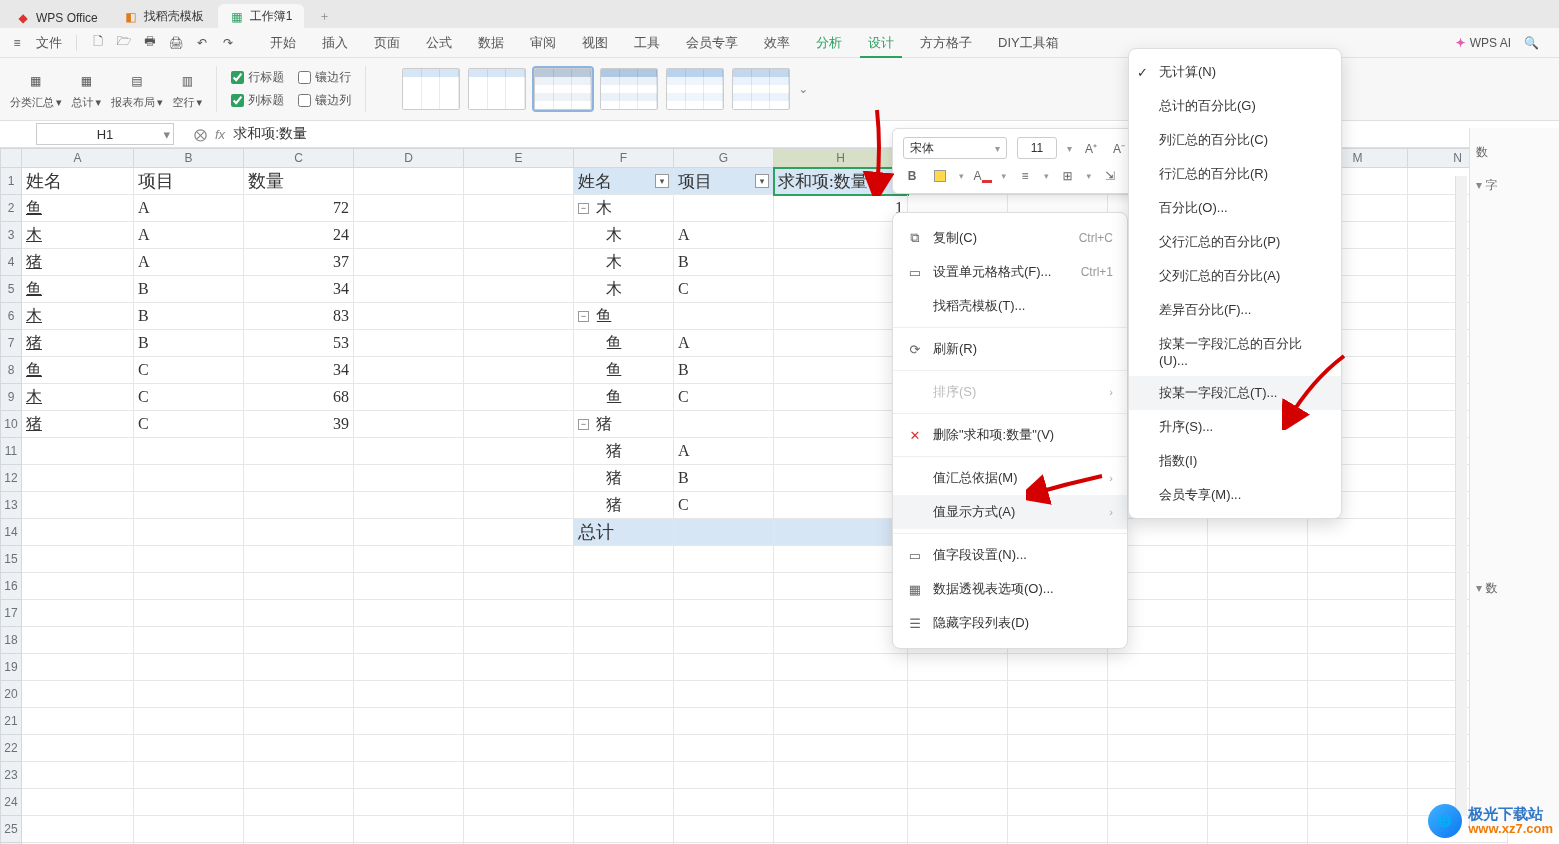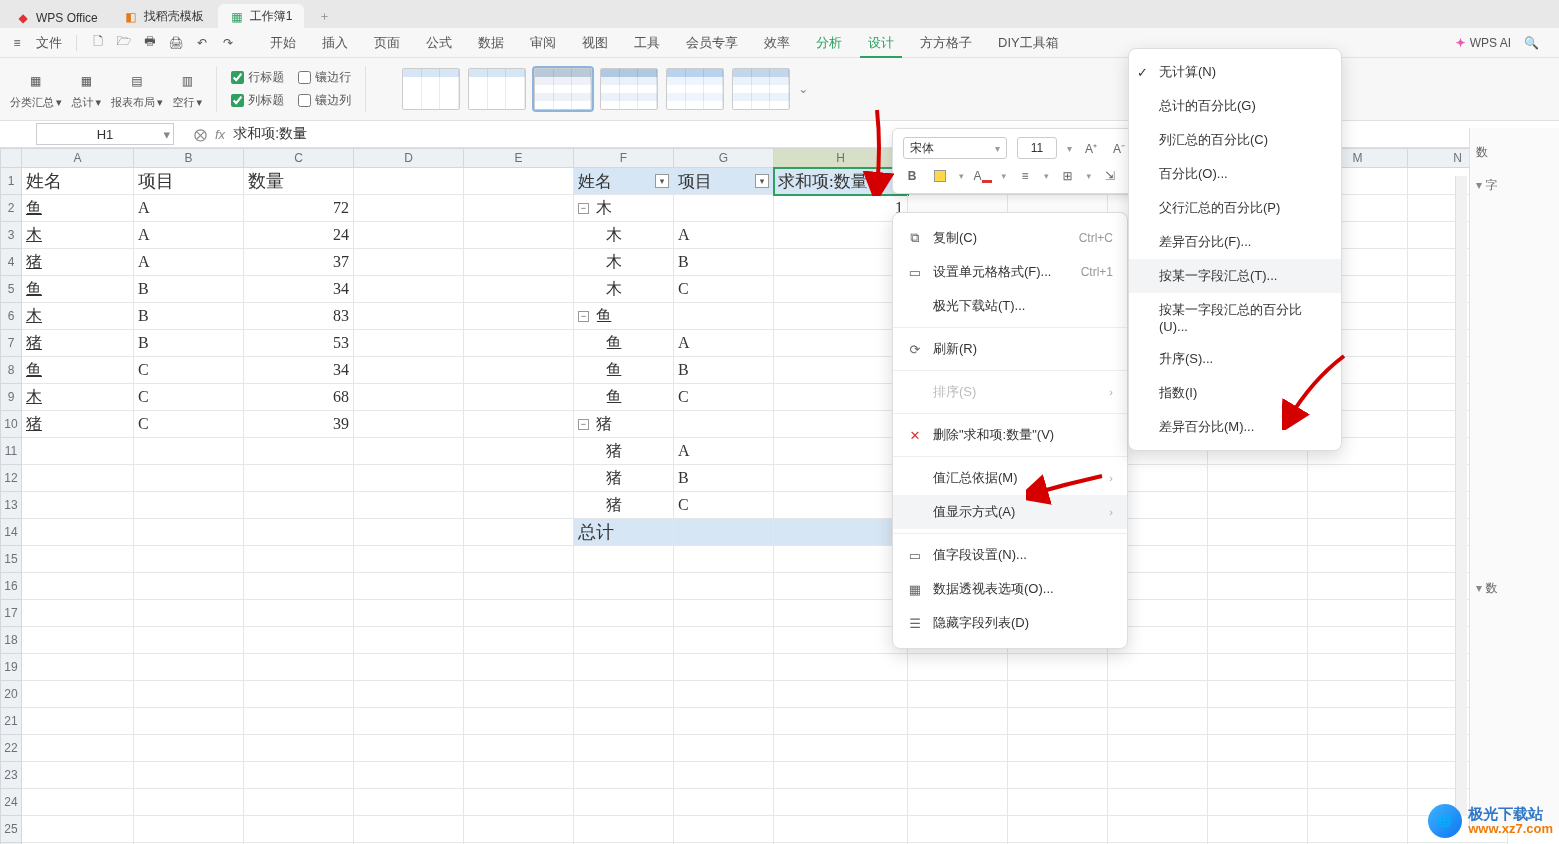--- a/index.html
+++ b/index.html
@@ -940,21 +940,21 @@
       <span>复制(C)</span>
       <span class="shortcut">Ctrl+C</span>
     </div>
   <div class="cm-item">
       <span class="cm-icon">▭</span>
       <span>设置单元格格式(F)...</span>
       <span class="shortcut">Ctrl+1</span>
     </div>
   <div class="cm-item">
       <span class="cm-icon"></span>
-      <span>极光下载站(T)...</span>
+      <span>找稻壳模板(T)...</span>
     </div>
   <div class="cm-sep"></div>
   <div class="cm-item">
       <span class="cm-icon">⟳</span>
       <span>刷新(R)</span>
     </div>
   <div class="cm-sep"></div>
   <div class="cm-item disabled">
       <span class="cm-icon"></span>
       <span>排序(S)</span>
@@ -991,28 +991,30 @@
     </div>
 </div>
 
 <div class="sub-menu">
   <div class="sm-item">
       <span class="sm-check">✓</span>
       <span>无计算(N)</span>
     </div>
   <div class="sm-item">总计的百分比(G)</div>
   <div class="sm-item">列汇总的百分比(C)</div>
+  <div class="sm-item">行汇总的百分比(R)</div>
   <div class="sm-item">百分比(O)...</div>
   <div class="sm-item">父行汇总的百分比(P)</div>
+  <div class="sm-item">父列汇总的百分比(A)</div>
   <div class="sm-item">差异百分比(F)...</div>
+  <div class="sm-item">按某一字段汇总的百分比(U)...</div>
   <div class="sm-item hov">按某一字段汇总(T)...</div>
-  <div class="sm-item">按某一字段汇总的百分比(U)...</div>
   <div class="sm-item">升序(S)...</div>
   <div class="sm-item">指数(I)</div>
-  <div class="sm-item">差异百分比(M)...</div>
+  <div class="sm-item">会员专享(M)...</div>
 </div>
 
 <div class="arrow" style="top:106px; left:857px;">
   <svg width="40" height="90">
       <defs>
         <marker id="ah1" markerWidth="8" markerHeight="8" refX="4" refY="4" orient="auto">
           <path d="M0,0 L8,4 L0,8 Z" fill="#d40000"></path>
         </marker>
       </defs>
       <path d="M20,4 Q24,40 20,82" stroke="#d40000" stroke-width="4" fill="none" marker-end="url(#ah1)"></path>

